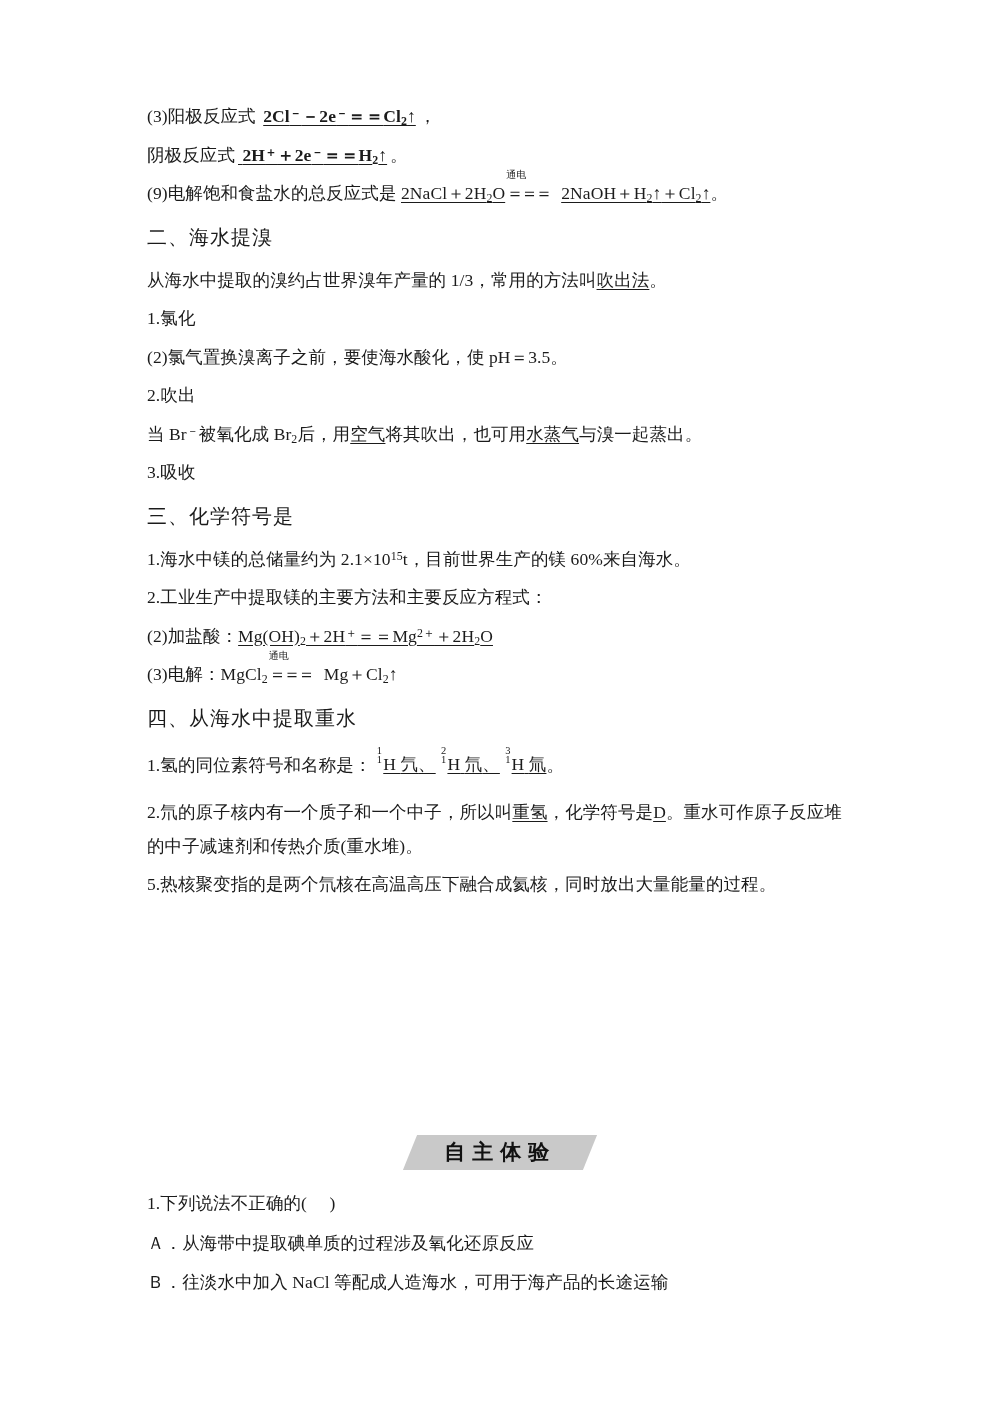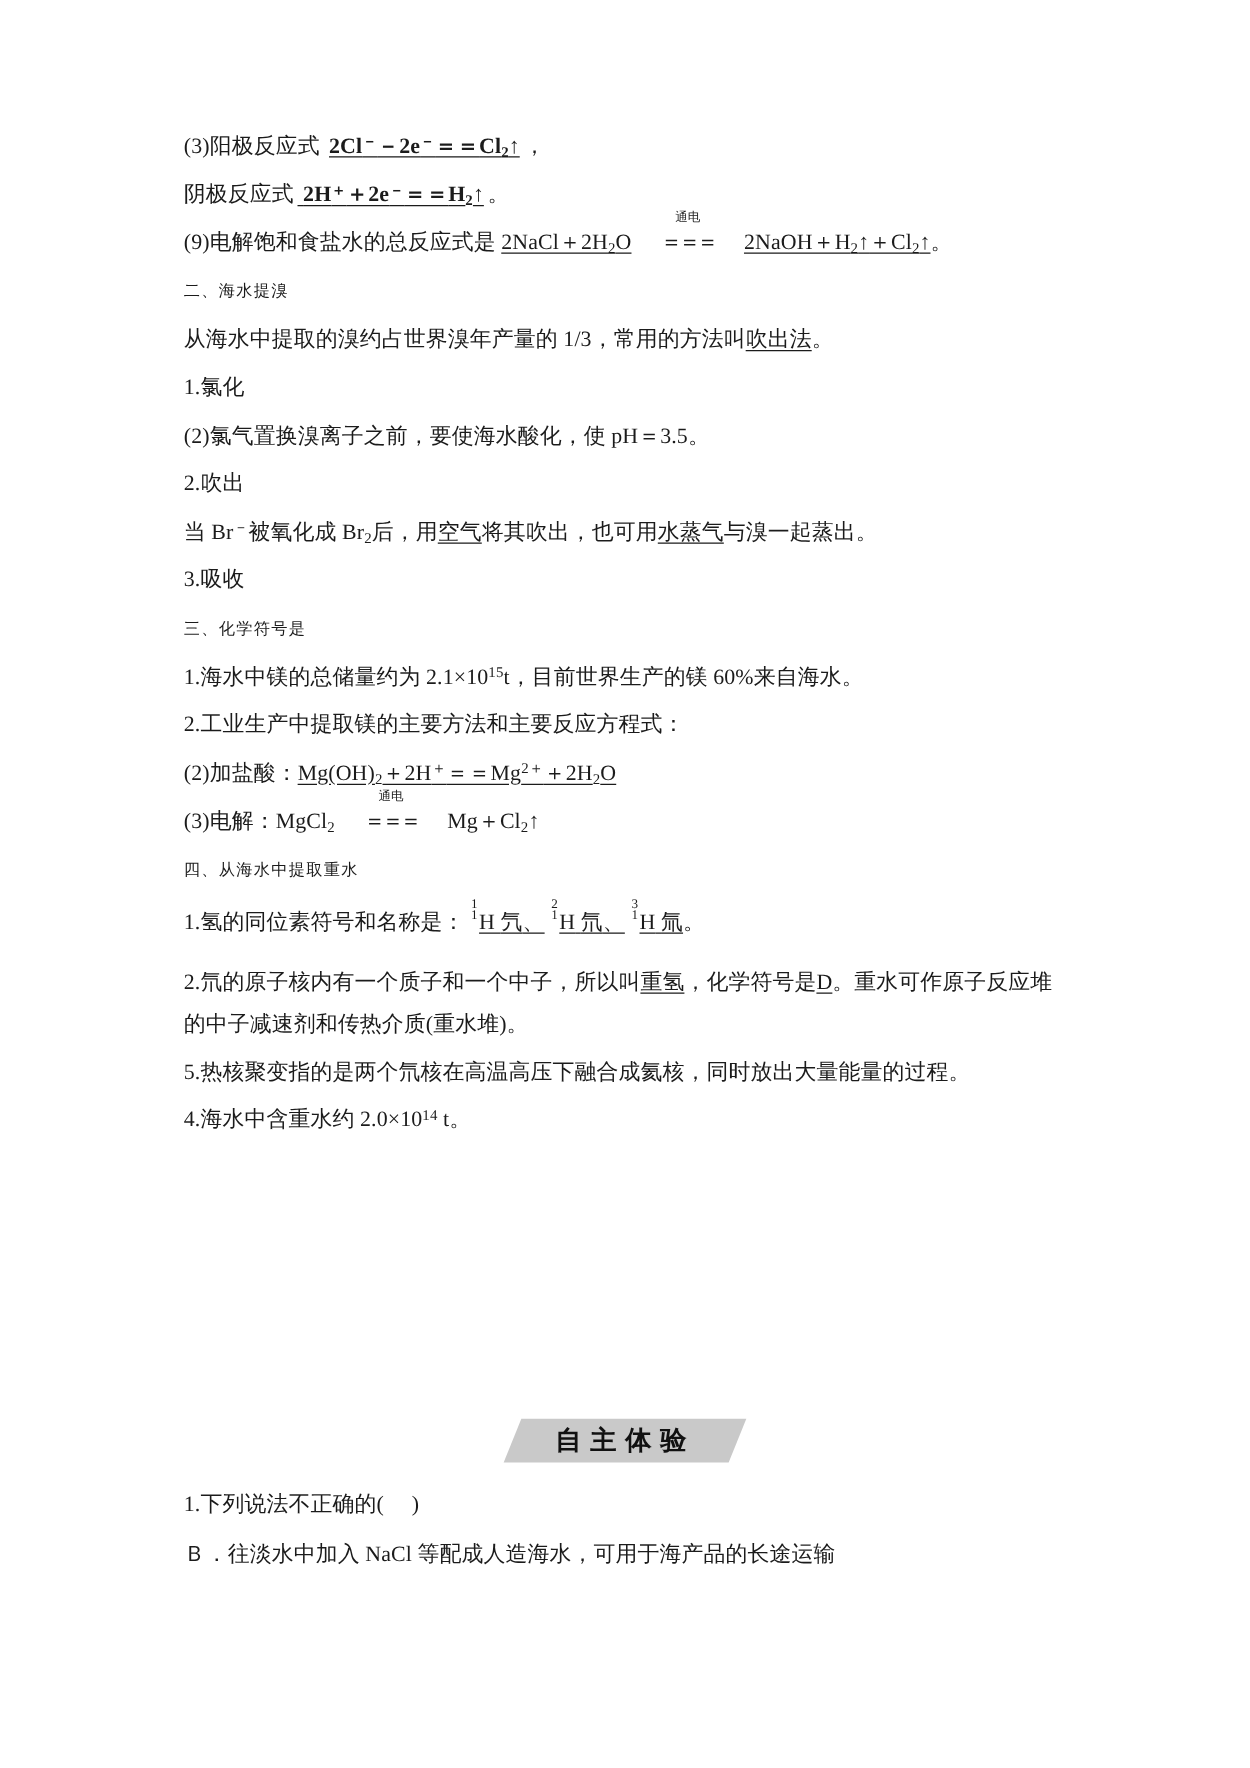--- a/index.html
+++ b/index.html
@@ -27,21 +27,21 @@
     margin-bottom: 21px;
     white-space: nowrap;
     letter-spacing: 0.1px;
   }
   .line.wrap {
     white-space: normal;
     line-height: 1.95;
     margin-bottom: 13px;
   }
   .heading {
-    font-size: 13px;
+    font-size: 20px;
     margin-bottom: 21px;
     letter-spacing: 1px;
   }
   .ans {
     text-decoration: underline;
     text-underline-offset: 3px;
   }
   .blank-pad { padding: 0 3px; font-weight: bold; }
   sub {
     font-size: 0.68em;
@@ -53,23 +53,22 @@
     vertical-align: 0.45em;
     line-height: 0;
   }
   .sym { font-family: "Liberation Serif", "DejaVu Serif", serif; }
   .arrow { letter-spacing: 0; }
   
   .cond {
     display: inline-block;
     position: relative;
     vertical-align: baseline;
-    text-align: center;
     min-width: 54px;
-    margin: 0 18px;
+    margin: 0 1px;
   }
   .cond .cond-txt {
     position: absolute;
     left: 0;
     right: 0;
     top: -15px;
     font-size: 10px;
     font-family: "Liberation Sans", sans-serif;
     letter-spacing: 0;
     white-space: nowrap;
@@ -197,30 +196,28 @@
   <div class="line">
     <span>1.氢的同位素符号和名称是：</span><span class="ans"><span class="nuc"><span class="mass">1</span><span class="atomic">1</span></span><span>H</span>&nbsp;<span>氕</span><span>、</span><span class="nuc"><span class="mass">2</span><span class="atomic">1</span></span><span>H</span>&nbsp;<span>氘</span><span>、</span><span class="nuc"><span class="mass">3</span><span class="atomic">1</span></span><span>H</span>&nbsp;<span>氚</span></span><span>。</span>
   </div>
 
   <div class="line wrap">
     <span>2.氘的原子核内有一个质子和一个中子，所以叫</span><span class="ans">重氢</span><span>，化学符号是</span><span class="ans">D</span><span>。重水可作原子反应堆的中子减速剂和传热介质(重水堆)。</span>
   </div>
 
   <div class="line">5.热核聚变指的是两个氘核在高温高压下融合成氦核，同时放出大量能量的过程。</div>
 
-  <div class="line">
-    <span>4.海水中含重水约 2.0×10</span><sup>14</sup><span> t。</span>
-  </div>
 
 </div>
 
 <div class="banner-row">
   <span class="banner">
     <span class="banner-label">自主体验</span>
   </span>
 </div>
 
 <div class="quiz">
   <div class="line">
     <span>1.下列说法不正确的(</span>&nbsp;&nbsp;&nbsp;&nbsp;&nbsp;<span>)</span>
   </div>
+  <div class="line opt">Ａ．从海带中提取碘单质的过程涉及氧化还原反应</div>
   <div class="line opt">Ｂ．往淡水中加入 NaCl 等配成人造海水，可用于海产品的长途运输</div>
 </div>
 
 </body></html>

